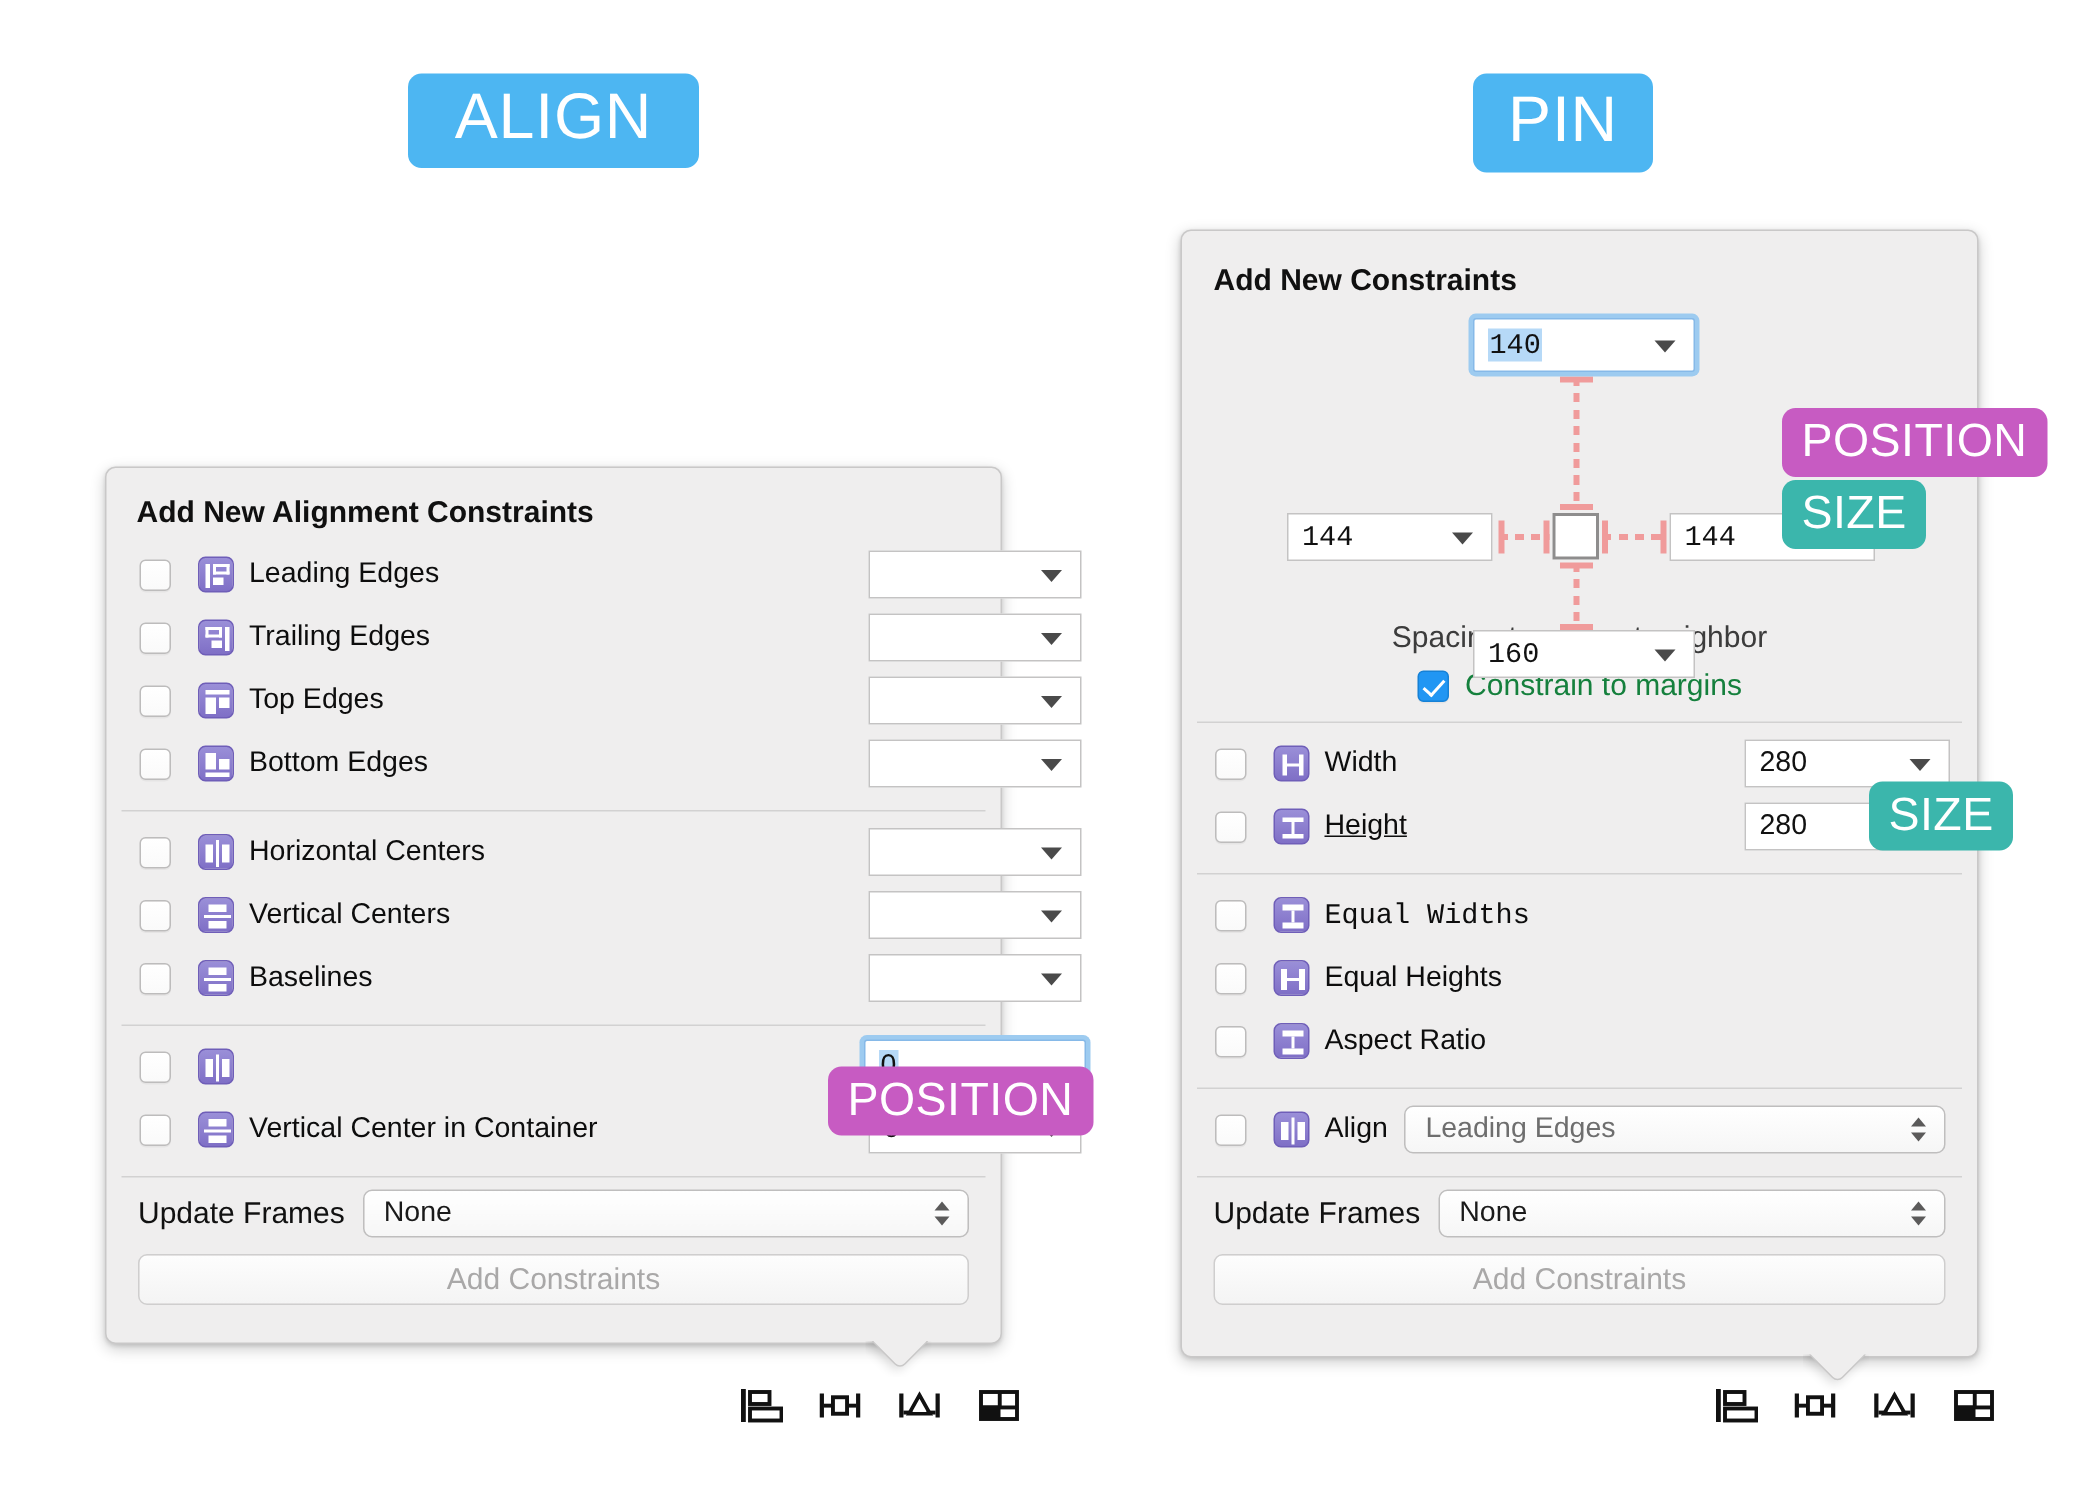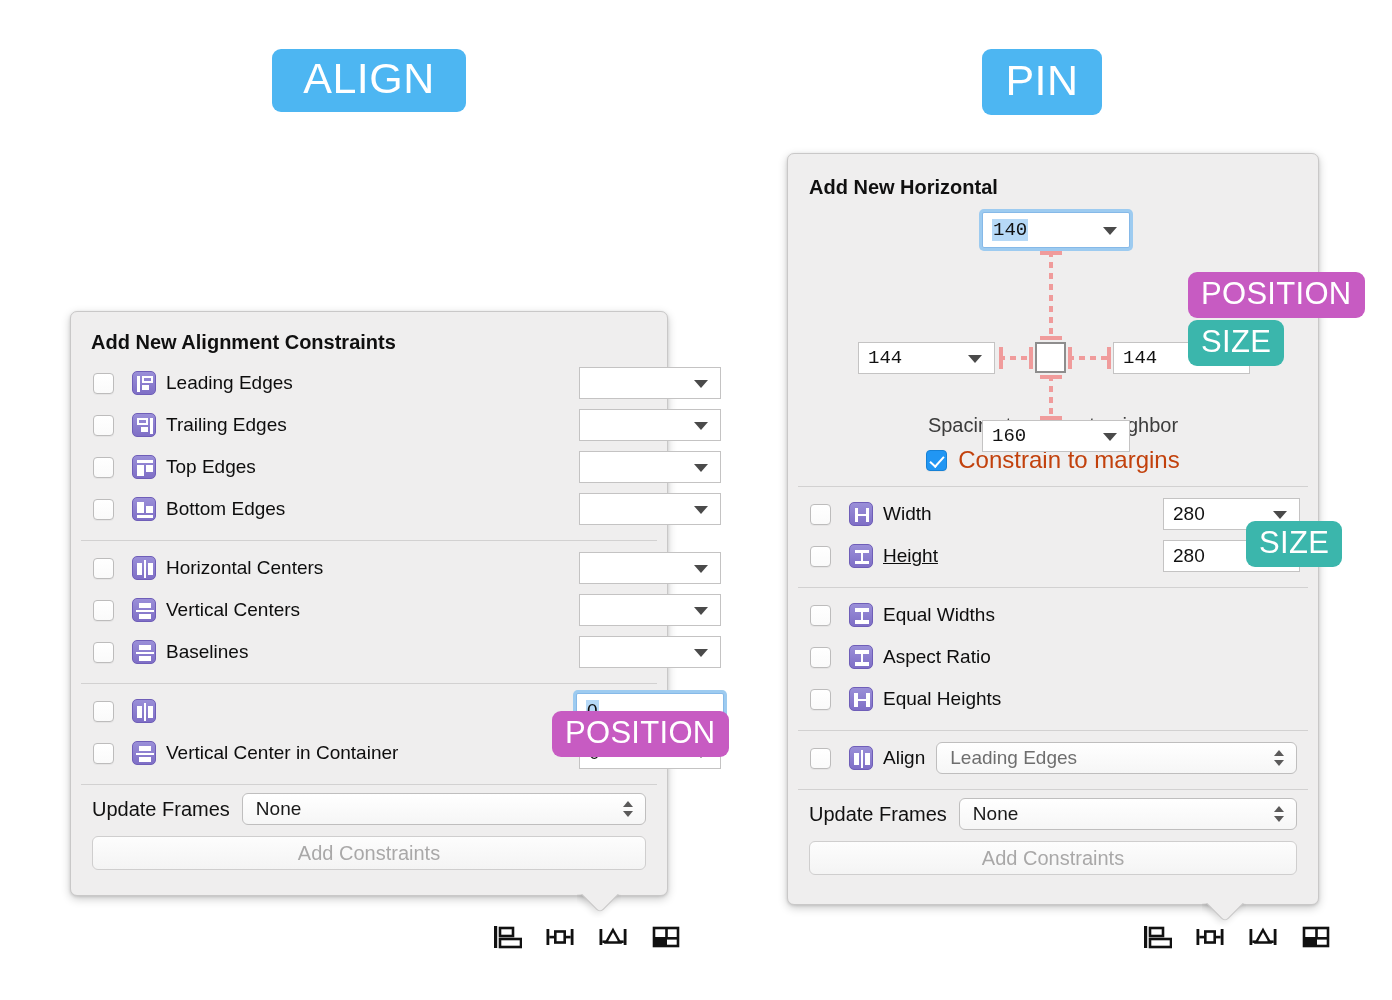--- a/index.html
+++ b/index.html
@@ -252,21 +252,21 @@
     font-size: 20px;
     color: #3c3c3c;
   }
   .margins-row {
     display: flex;
     align-items: center;
     justify-content: center;
     gap: 11px;
     margin-top: 9px;
   }
-  .margins-row .lbl { font-size: 24px; color: #c2410c; }
+  .margins-row .lbl { font-size: 20px; color: #15803d; }
 
   
   .anno {
     position: absolute;
     color: #ffffff;
     border-radius: 9px;
     font-size: 31px;
     display: flex;
     align-items: center;
     justify-content: center;
@@ -457,21 +457,21 @@
     </div>
 
     <div class="pushbtn" style="margin:11px 21px 0 21px;">
       <span>Add Constraints</span>
     </div>
 
     <div class="popover-arrow" style="left:null;right:46px;bottom:-23px;"></div>
   </div>
 
   <div class="popover" id="panel-pin">
-    <div class="panel-title">Add New Horizontal</div>
+    <div class="panel-title">Add New Constraints</div>
 
     <div id="spacing-widget">
 
       <div class="combo focused sp-field" style="left:194px;top:13px;width:148px;height:36px;">
         <span class="selnum">140</span>
         <span class="tri"></span>
       </div>
 
       <div class="combo sp-field" style="left:70px;top:143px;">
         <span>144</span>
@@ -557,41 +557,41 @@
     <div class="sep" style="margin-top:10px;"></div>
 
     <div>
       <div class="row" style="padding-left:22px;">
         <div class="cbox"></div>
         <div class="cicon" style="margin-left:18px;">
           <i style="left:5px;top:4px;width:14px;height:4px;"></i>
           <i style="left:11px;top:8px;width:2px;height:8px;"></i>
           <i style="left:5px;top:16px;width:14px;height:4px;"></i>
         </div>
-        <div class="rlabel" style="margin-left:10px;">Equal Widths</div>
+        <div class="rlabel" style="margin-left:10px;font-family:Liberation Mono, monospace;">Equal Widths</div>
+      </div>
+
+      <div class="row" style="padding-left:22px;">
+        <div class="cbox"></div>
+        <div class="cicon" style="margin-left:18px;">
+          <i style="left:4px;top:5px;width:4px;height:14px;"></i>
+          <i style="left:8px;top:11px;width:8px;height:2px;"></i>
+          <i style="left:16px;top:5px;width:4px;height:14px;"></i>
+        </div>
+        <div class="rlabel" style="margin-left:10px;">Equal Heights</div>
       </div>
 
       <div class="row" style="padding-left:22px;">
         <div class="cbox"></div>
         <div class="cicon" style="margin-left:18px;">
           <i style="left:5px;top:4px;width:14px;height:4px;"></i>
           <i style="left:11px;top:8px;width:2px;height:8px;"></i>
           <i style="left:5px;top:16px;width:14px;height:4px;"></i>
         </div>
         <div class="rlabel" style="margin-left:10px;">Aspect Ratio</div>
-      </div>
-
-      <div class="row" style="padding-left:22px;">
-        <div class="cbox"></div>
-        <div class="cicon" style="margin-left:18px;">
-          <i style="left:4px;top:5px;width:4px;height:14px;"></i>
-          <i style="left:8px;top:11px;width:8px;height:2px;"></i>
-          <i style="left:16px;top:5px;width:4px;height:14px;"></i>
-        </div>
-        <div class="rlabel" style="margin-left:10px;">Equal Heights</div>
       </div>
     </div>
 
     <div class="sep" style="margin-top:10px;"></div>
 
     <div class="row" style="padding-left:22px;padding-right:21px;gap:0;">
       <div class="cbox"></div>
       <div class="cicon" style="margin-left:18px;">
         <i style="left:11px;top:3px;width:2px;height:18px;"></i>
         <i style="left:4px;top:6px;width:5px;height:12px;"></i>

